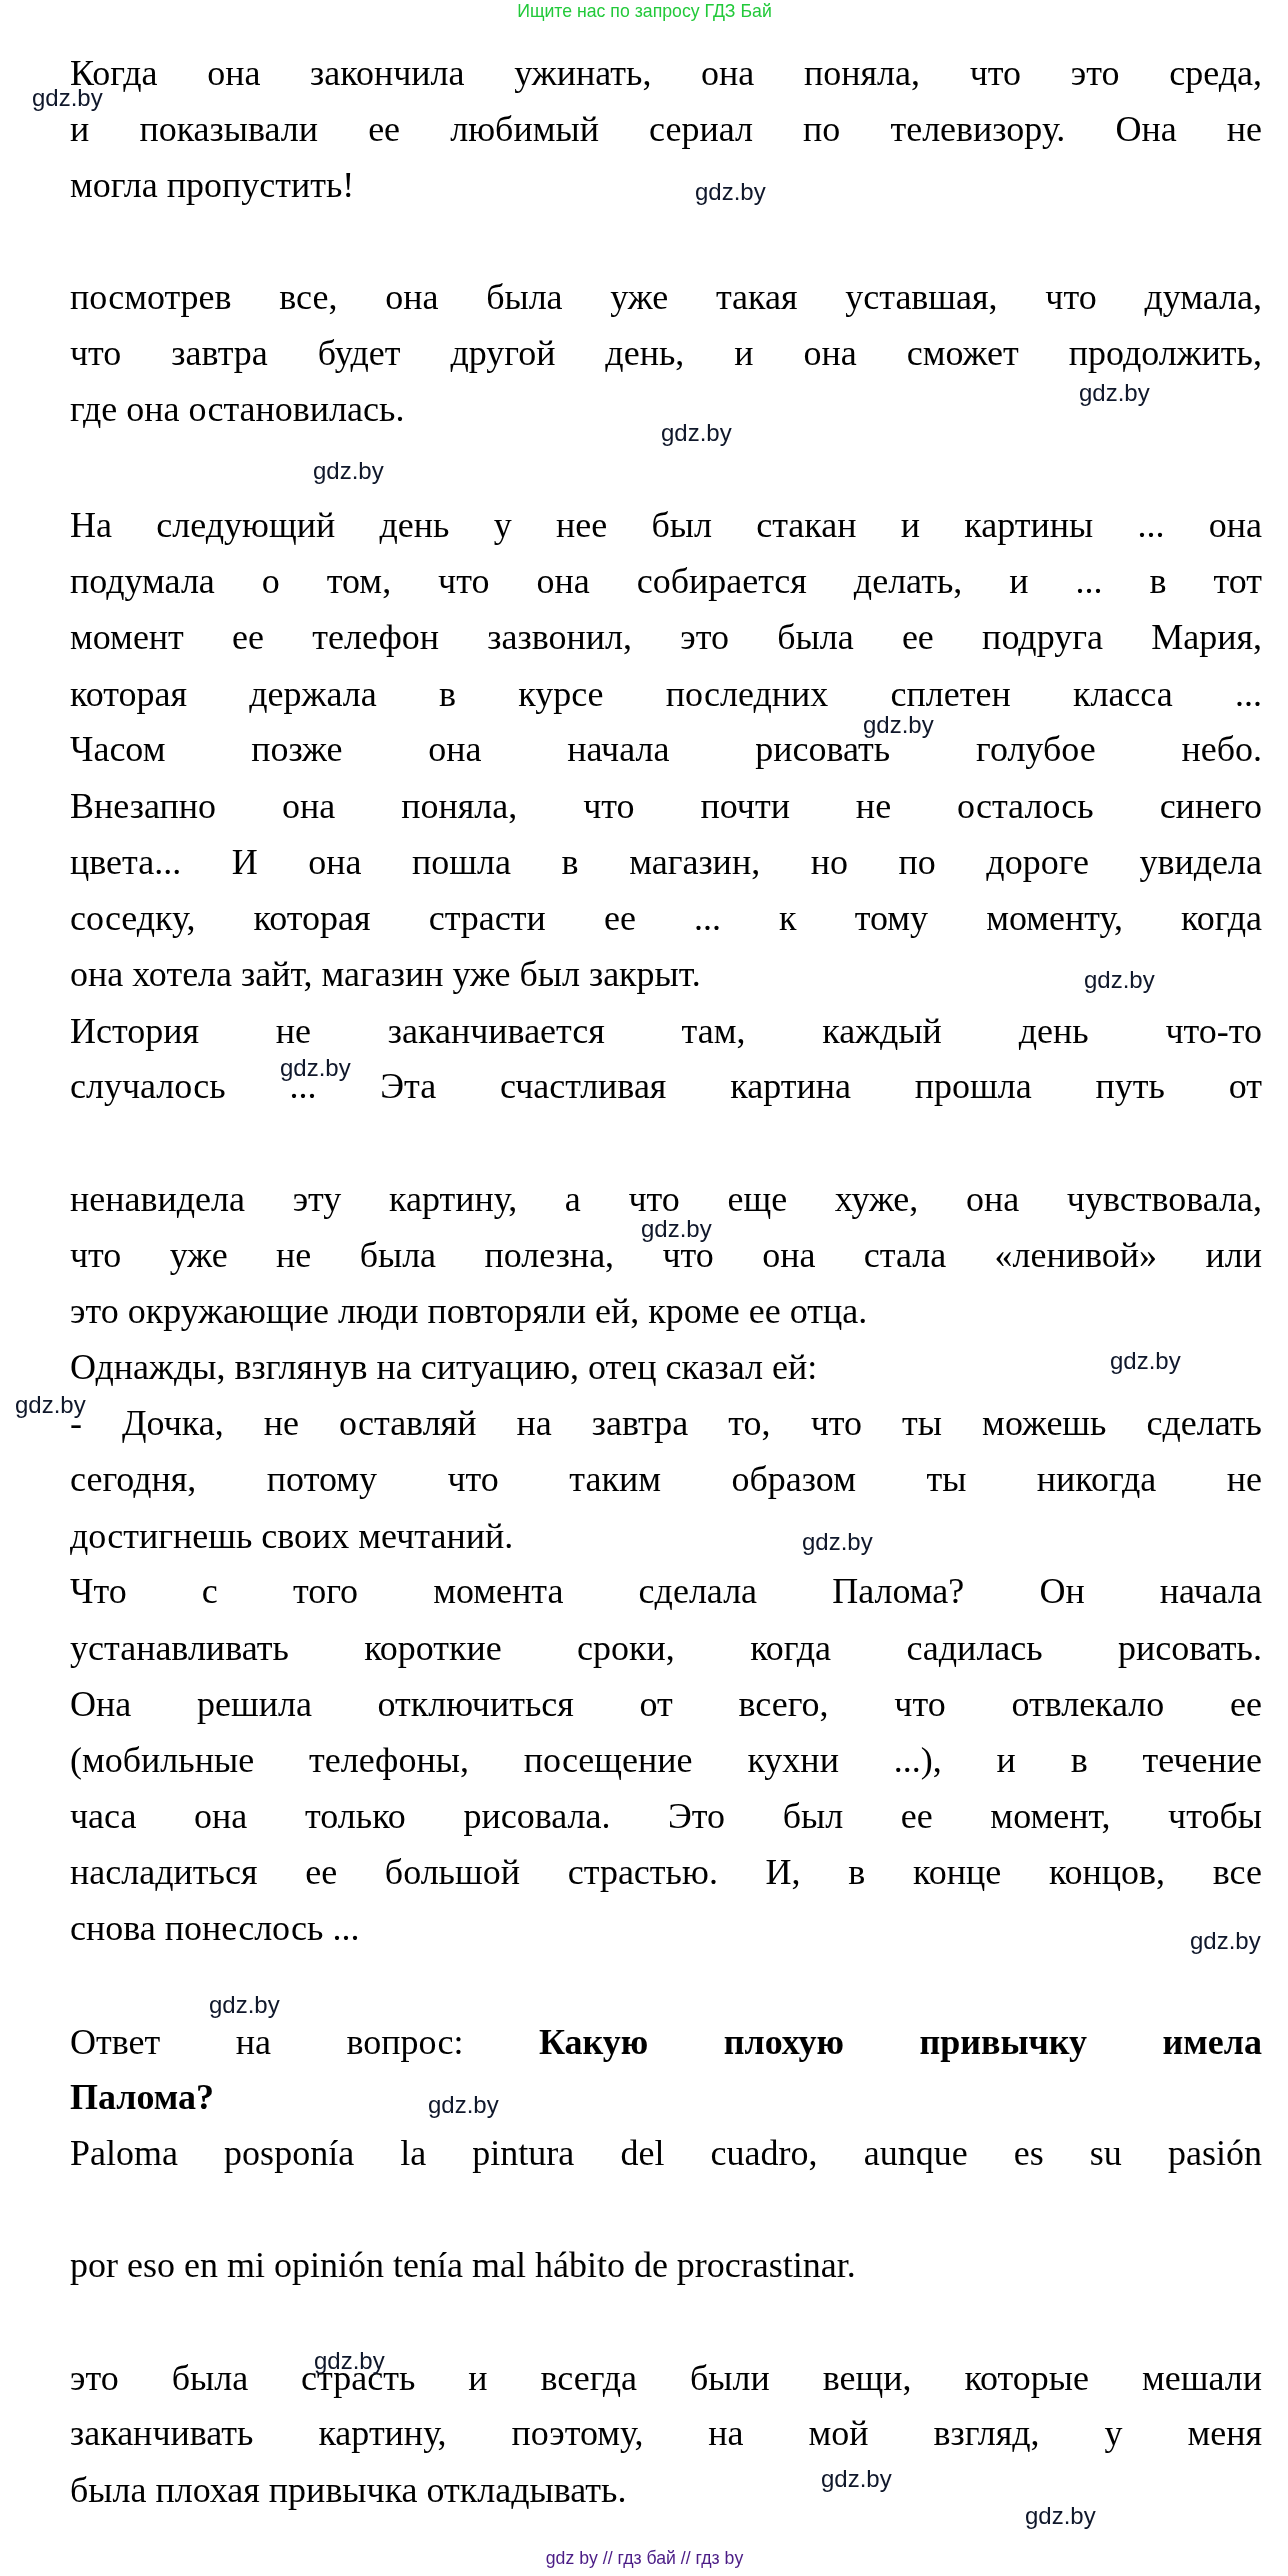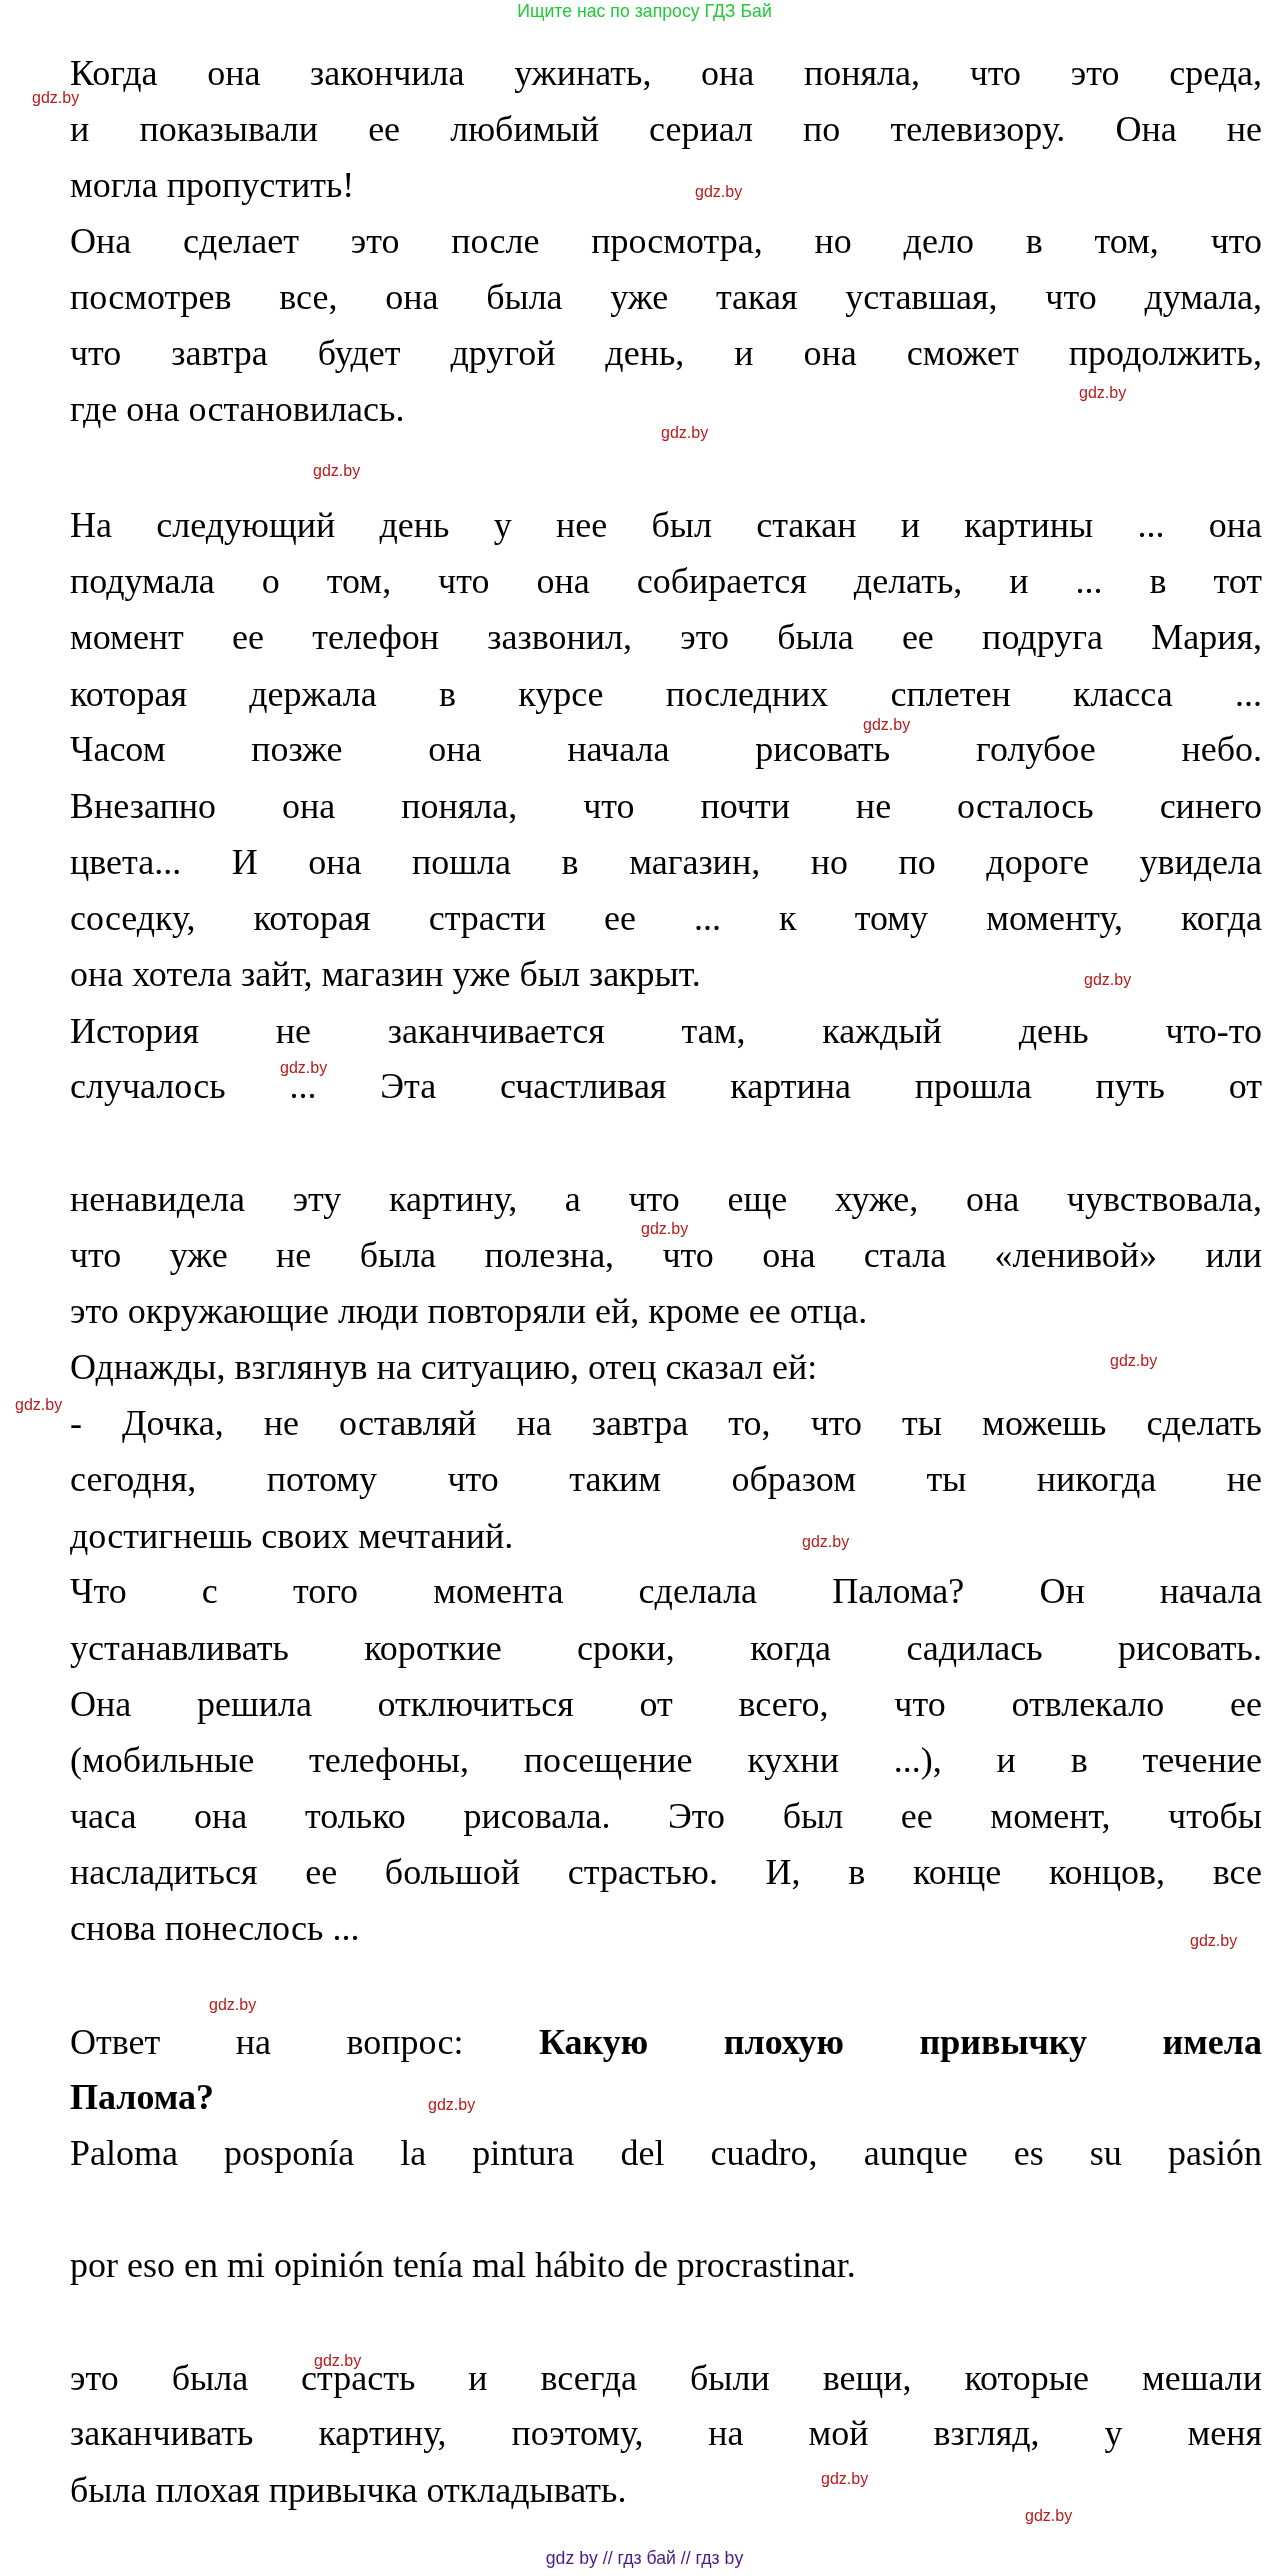--- a/index.html
+++ b/index.html
@@ -18,35 +18,34 @@
     .line {
       position: absolute; left: 70px; width: 1192px; height: 56px;
       font-family: "Liberation Serif", serif; font-size: 36px; line-height: 56px;
       color: #000; white-space: nowrap;
       text-align: justify; text-align-last: justify;
     }
     .line.last { text-align-last: left; }
     .line b { font-weight: bold; }
     .wm {
       position: absolute; font-family: "Liberation Sans", sans-serif;
-      font-size: 16px; line-height: 23.6px; color: #b91c1c; white-space: nowrap;
+      font-size: 24px; line-height: 23.6px; color: #0f172a; white-space: nowrap;
     }
   </style>
 </head>
 <body>
 
 <div class="page">
 
   <div class="header">Ищите нас по запросу ГДЗ Бай</div>
 
   <div class="line" style="top:45px">Когда она закончила ужинать, она поняла, что это среда,</div>
   <div class="line" style="top:101px">и показывали ее любимый сериал по телевизору. Она не</div>
   <div class="line last" style="top:157px">могла пропустить!</div>
 
-  <div class="line" style="top:213px">Она сделает это после просмотра, но дело в том, что</div>
   <div class="line" style="top:269px">посмотрев все, она была уже такая уставшая, что думала,</div>
   <div class="line" style="top:325px">что завтра будет другой день, и она сможет продолжить,</div>
   <div class="line last" style="top:381px">где она остановилась.</div>
 
   <div class="line" style="top:497px">На следующий день у нее был стакан и картины ... она</div>
   <div class="line" style="top:553px">подумала о том, что она собирается делать, и ... в тот</div>
   <div class="line" style="top:609px">момент ее телефон зазвонил, это была ее подруга Мария,</div>
   <div class="line" style="top:666px">которая держала в курсе последних сплетен класса ...</div>
   <div class="line" style="top:721px">Часом позже она начала рисовать голубое небо.</div>
   <div class="line" style="top:778px">Внезапно она поняла, что почти не осталось синего</div>

